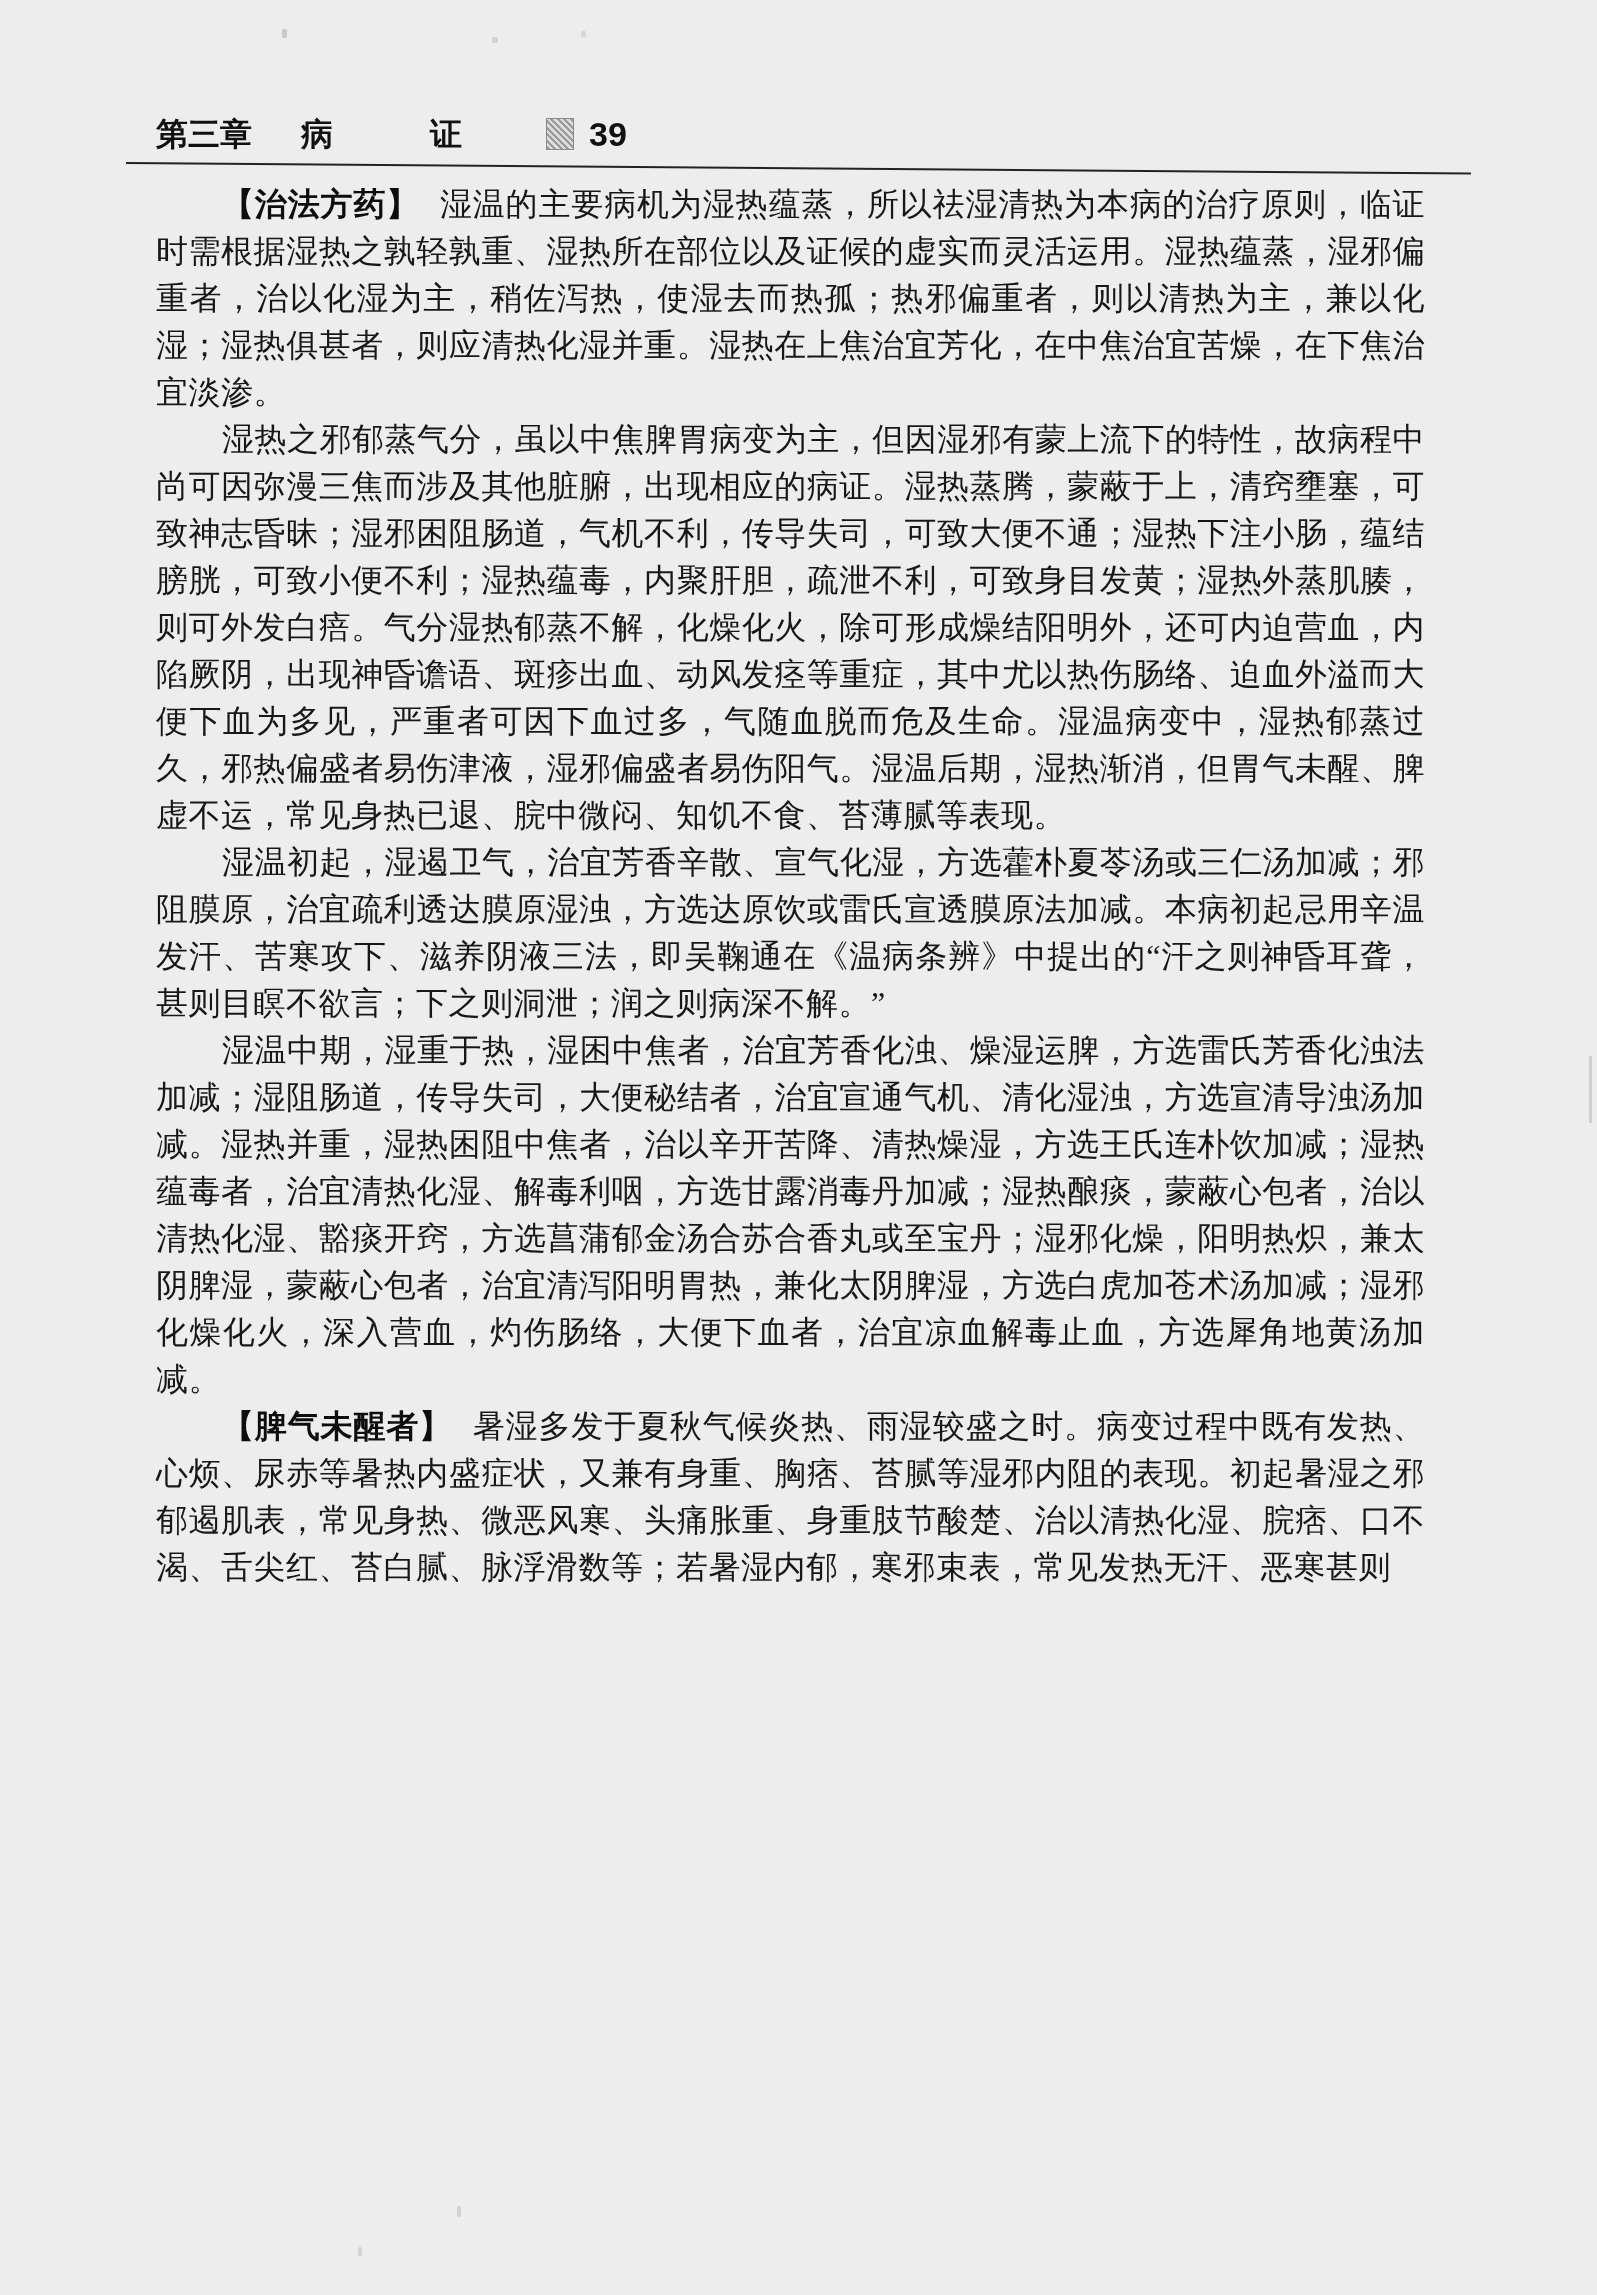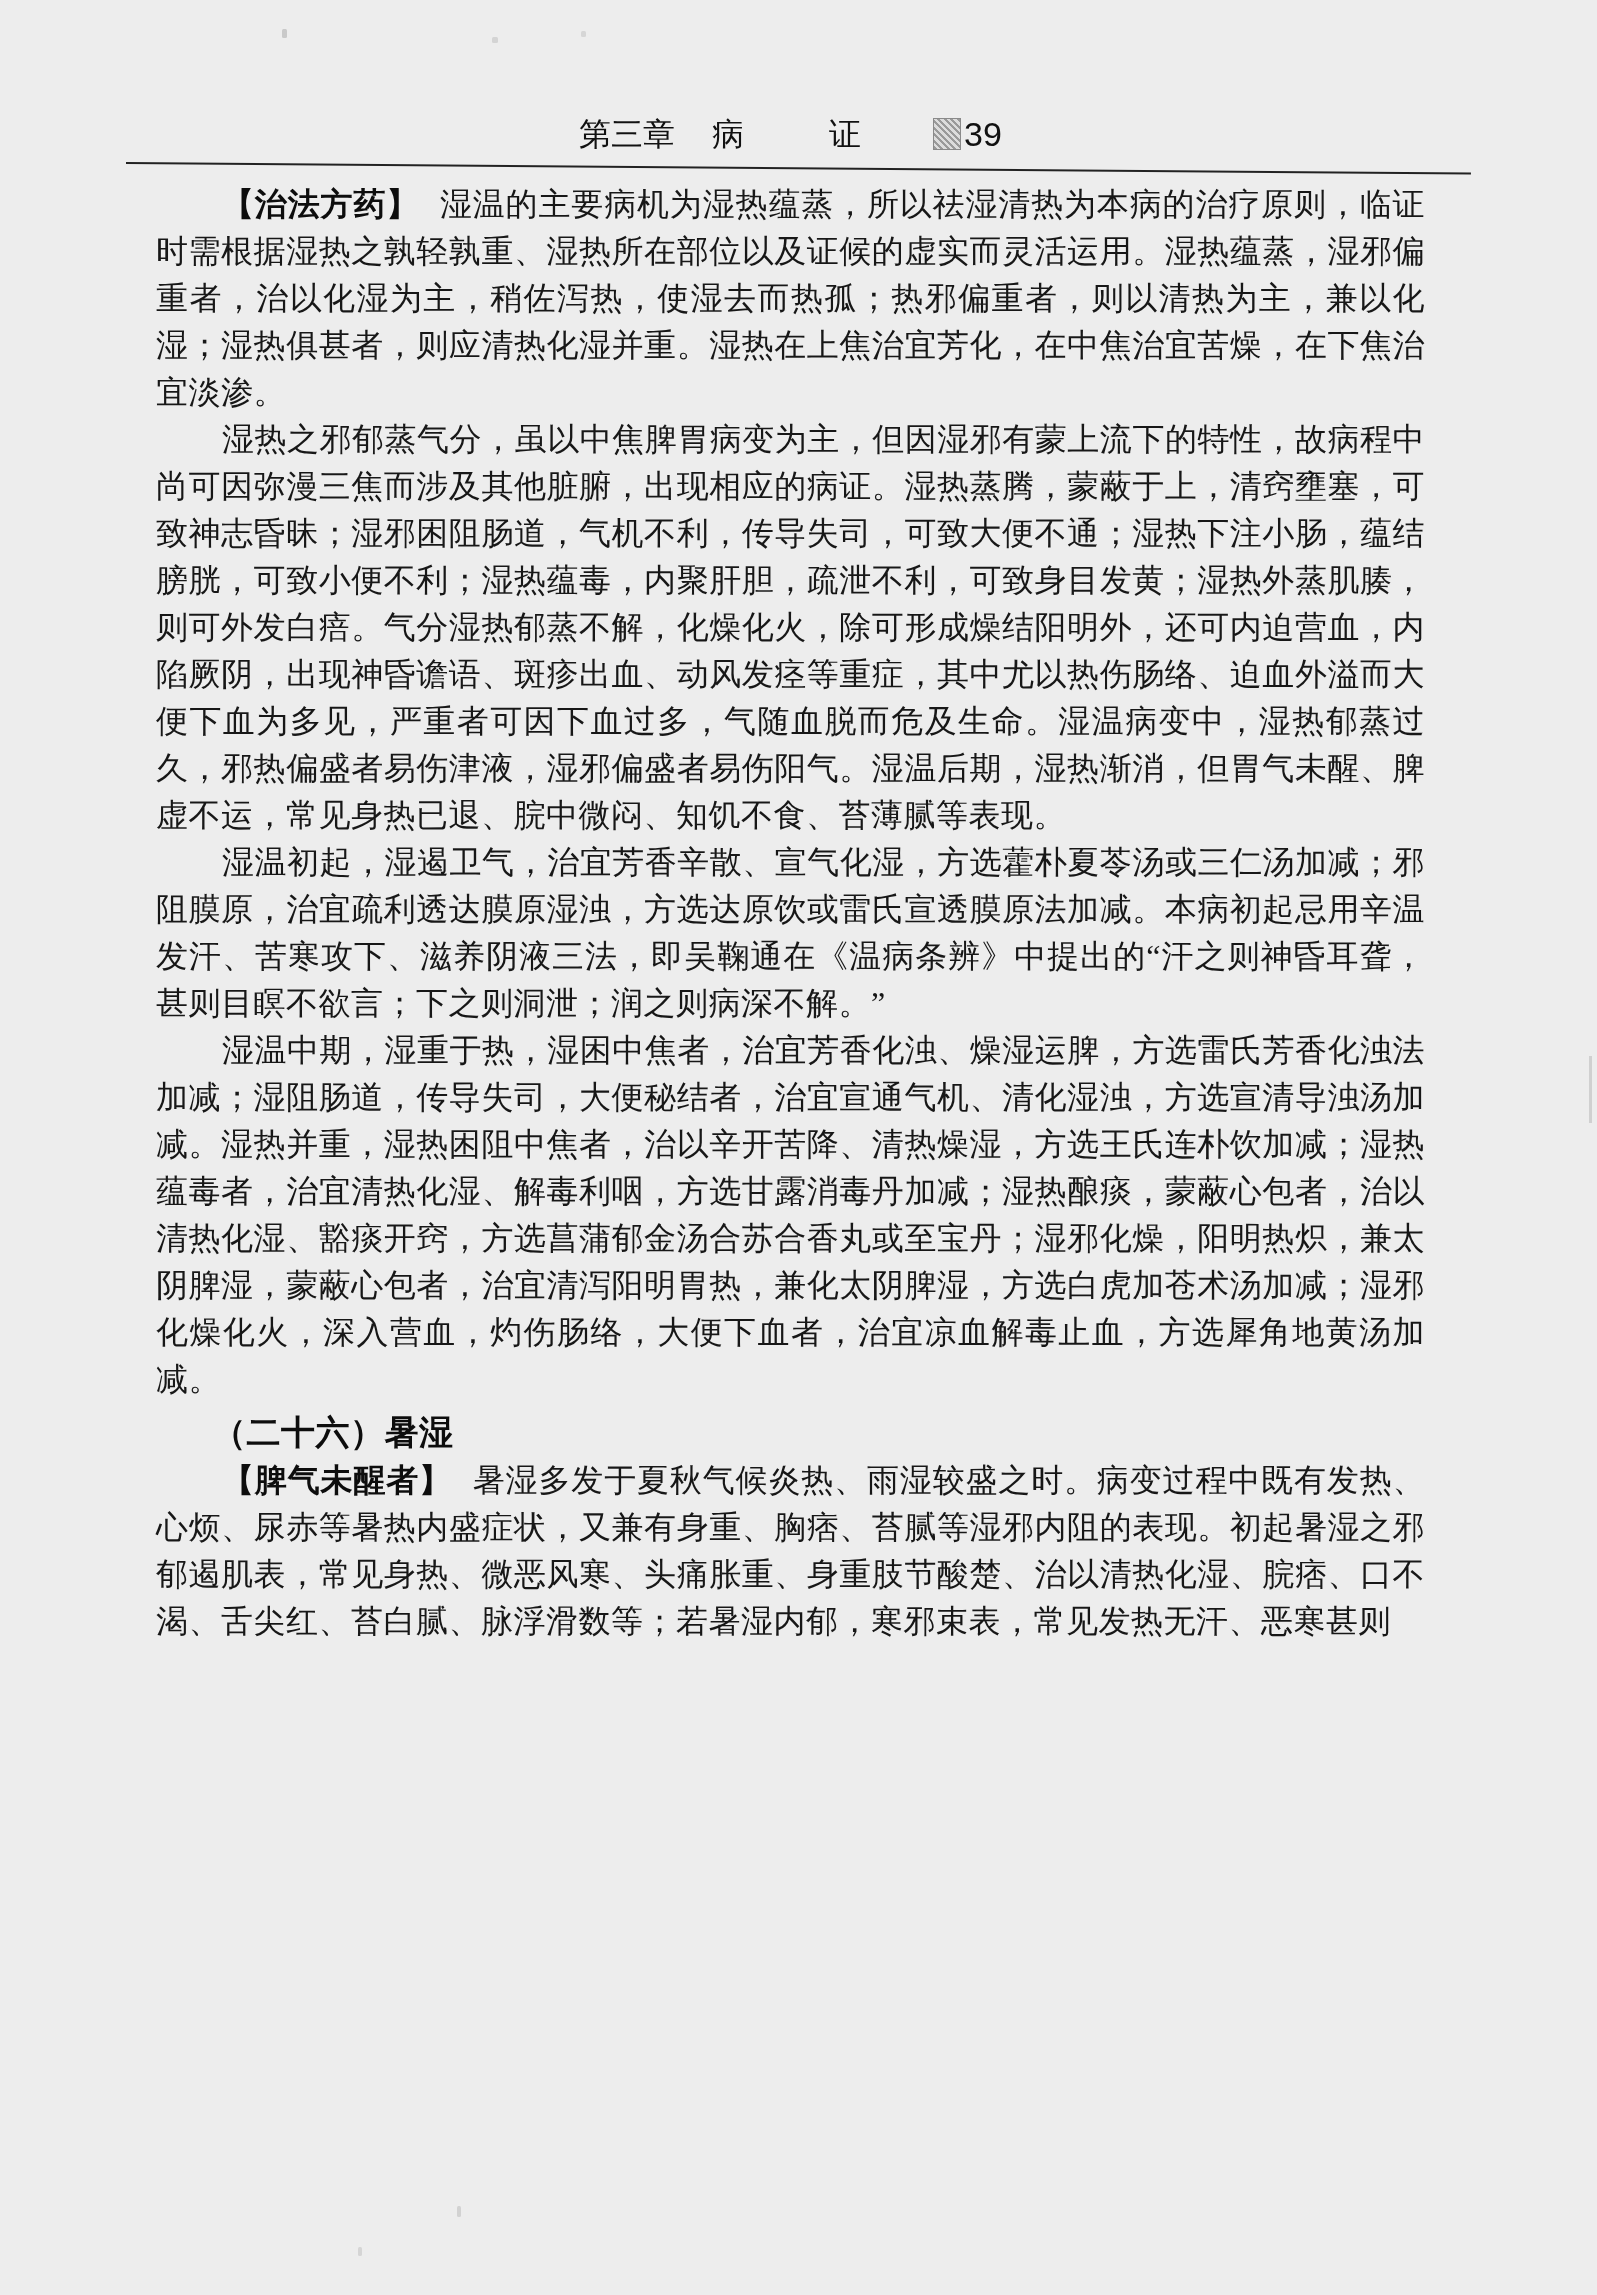--- a/index.html
+++ b/index.html
@@ -16,27 +16,28 @@
     overflow:hidden;
   }
   .content{
     position:absolute;
     left:156px;top:114px;
     width:1269px;
   }
   
   .page-header{
     display:flex;
-    justify-content:center;
+    justify-content:flex-start;
     align-items:center;
     font-family:"Liberation Sans","DejaVu Sans",sans-serif;
-    font-weight:400;
+    font-weight:700;
     font-size:32px;
     line-height:40px;
     color:#111;
+    gap:12px;
   }
   .page-header .t1{margin-left:37px;}
   .page-header .t2{margin-left:85px;}
   .sq{
     width:26px;height:30.5px;
     margin-left:72px;
     background:
       repeating-linear-gradient(45deg,#9a9a9a 0 2.3px,#dcdcdc 2.3px 4.6px);
     border:0.8px solid #8a8a8a;
   }
@@ -117,21 +118,20 @@
 
       <p><span class="label">【治法方药】</span><span>湿温的主要病机为湿热蕴蒸，所以祛湿清热为本病的治疗原则，临证时需根据湿热之孰轻孰重、湿热所在部位以及证候的虚实而灵活运用。湿热蕴蒸，湿邪偏重者，治以化湿为主，稍佐泻热，使湿去而热孤；热邪偏重者，则以清热为主，兼以化湿；湿热俱甚者，则应清热化湿并重。湿热在上焦治宜芳化，在中焦治宜苦燥，在下焦治宜淡渗。</span></p>
 
       <p><span>湿热之邪郁蒸气分，虽以中焦脾胃病变为主，但因湿邪有蒙上流下的特性，故病程中尚可因弥漫三焦而涉及其他脏腑，出现相应的病证。湿热蒸腾，蒙蔽于上，清窍壅塞，可致神志昏昧；湿邪困阻肠道，气机不利，传导失司，可致大便不通；湿热下注小肠，蕴结膀胱，可致小便不利；湿热蕴毒，内聚肝胆，疏泄不利，可致身目发黄；湿热外蒸肌腠，则可外发白㾦。气分湿热郁蒸不解，化燥化火，除可形成燥结阳明外，还可内迫营血，内陷厥阴，出现神昏谵语、斑疹出血、动风发痉等重症，其中尤以热伤肠络、迫血外溢而大便下血为多见，严重者可因下血过多，气随血脱而危及生命。湿温病变中，湿热郁蒸过久，邪热偏盛者易伤津液，湿邪偏盛者易伤阳气。湿温后期，湿热渐消，但胃气未醒、脾虚不运，常见身热已退、脘中微闷、知饥不食、苔薄腻等表现。</span></p>
 
       <p><span>湿温初起，湿遏卫气，治宜芳香辛散、宣气化湿，方选藿朴夏苓汤或三仁汤加减；邪阻膜原，治宜疏利透达膜原湿浊，方选达原饮或雷氏宣透膜原法加减。本病初起忌用辛温发汗、苦寒攻下、滋养阴液三法，即吴鞠通在《温病条辨》中提出的“汗之则神昏耳聋，甚则目瞑不欲言；下之则洞泄；润之则病深不解。”</span></p>
 
       <p><span>湿温中期，湿重于热，湿困中焦者，治宜芳香化浊、燥湿运脾，方选雷氏芳香化浊法加减；湿阻肠道，传导失司，大便秘结者，治宜宣通气机、清化湿浊，方选宣清导浊汤加减。湿热并重，湿热困阻中焦者，治以辛开苦降、清热燥湿，方选王氏连朴饮加减；湿热蕴毒者，治宜清热化湿、解毒利咽，方选甘露消毒丹加减；湿热酿痰，蒙蔽心包者，治以清热化湿、豁痰开窍，方选菖蒲郁金汤合苏合香丸或至宝丹；湿邪化燥，阳明热炽，兼太阴脾湿，蒙蔽心包者，治宜清泻阳明胃热，兼化太阴脾湿，方选白虎加苍术汤加减；湿邪化燥化火，深入营血，灼伤肠络，大便下血者，治宜凉血解毒止血，方选犀角地黄汤加减。</span></p>
 
 
-      <h2 class="sub-heading">（二十六）暑湿</h2>
 
 
       <p><span class="label">【脾气未醒者】</span><span>暑湿多发于夏秋气候炎热、雨湿较盛之时。病变过程中既有发热、心烦、尿赤等暑热内盛症状，又兼有身重、胸痞、苔腻等湿邪内阻的表现。初起暑湿之邪郁遏肌表，常见身热、微恶风寒、头痛胀重、身重肢节酸楚、治以清热化湿、脘痞、口不渴、舌尖红、苔白腻、脉浮滑数等；若暑湿内郁，寒邪束表，常见发热无汗、恶寒甚则</span></p>
 
     </div>
   </div>
 
   <div class="speck s1"></div>
   <div class="speck s2"></div>
   <div class="speck s3"></div>

